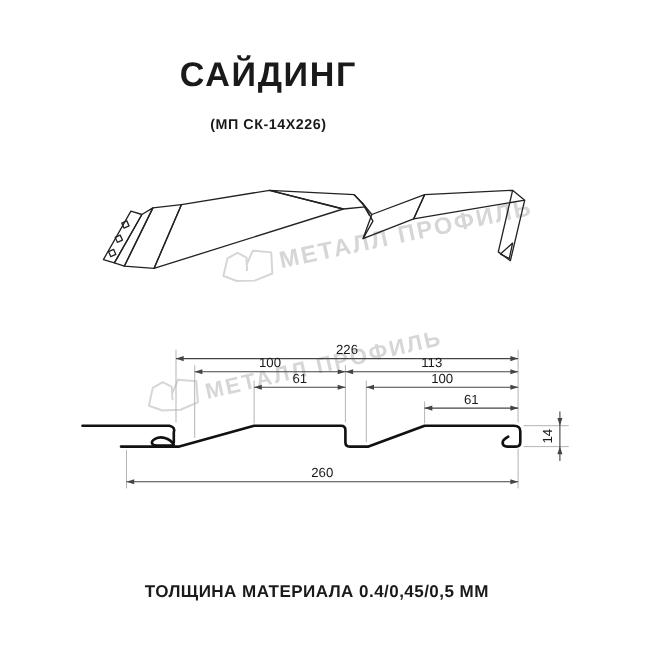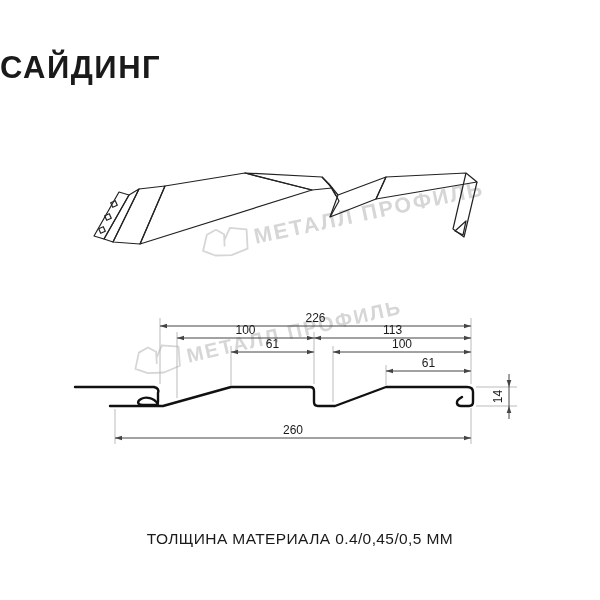--- a/index.html
+++ b/index.html
@@ -1,37 +1,38 @@
 <!DOCTYPE html>
 <html><head>
 <meta charset="utf-8">
 <style>
   html,body{margin:0;padding:0;background:#fff;}
   .page{position:relative;width:600px;height:600px;background:#fff;overflow:hidden;
         font-family:"Liberation Sans", sans-serif;color:#1a1a1a;}
-  .hdr{position:absolute;left:0;width:488px;text-align:left;font-weight:bold;}
+  .hdr{position:absolute;left:0;width:488px;text-align:center;font-weight:bold;}
   .title{top:50px;font-size:31px;letter-spacing:1.5px;}
   .subtitle{top:87px;font-size:17px;letter-spacing:1px;}
   .code{top:105px;font-size:13px;letter-spacing:.5px;}
   .footer{position:absolute;top:530px;left:0;width:576px;text-align:center;
-          font-weight:normal;font-size:15.5px;letter-spacing:.4px;padding-left:12px;}
+          font-weight:bold;font-size:15.5px;letter-spacing:.4px;}
   svg{position:absolute;left:0;top:0;}
   .wm-text{font-weight:bold;letter-spacing:2px;}
   .p3d{fill:none;stroke:#222;stroke-width:1.2;stroke-linejoin:round;}
   .prof{fill:none;stroke:#111;stroke-width:2.4;stroke-linejoin:round;stroke-linecap:round;}
   .ext{stroke:#b3b3b3;stroke-width:0.9;}
   .dimline{stroke:#444;stroke-width:1;}
   .dimlbl{font-family:"Liberation Sans",sans-serif;font-size:12px;fill:#1a1a1a;}
 </style>
 </head>
 <body>
 
 <div class="page">
 
   <div class="hdr title">САЙДИНГ</div>
+  <div class="hdr code">(МП СК-14Х226)</div>
 
   <svg width="600" height="600" viewBox="0 0 600 600">
 
     <g transform="translate(196,232) rotate(-12)">
       <path d="M3,20 L10,5 L20,2 L27,8 L26,14 L34,3 L50,8 L47,27 L30,30 L14,27 Z M27,8 L25,20" fill="none" stroke="#d6d6d6" stroke-width="1.8" stroke-linejoin="round"></path>
       <text class="wm-text" x="56" y="24" font-size="21.5" fill="#d6d6d6">МЕТАЛЛ ПРОФИЛЬ</text>
     </g>
     <g transform="translate(128,350) rotate(-13)">
       <path d="M3,20 L10,5 L20,2 L27,8 L26,14 L34,3 L50,8 L47,27 L30,30 L14,27 Z M27,8 L25,20" fill="none" stroke="#d6d6d6" stroke-width="1.8" stroke-linejoin="round"></path>
       <text class="wm-text" x="56" y="26" font-size="20" fill="#d6d6d6">МЕТАЛЛ ПРОФИЛЬ</text>

